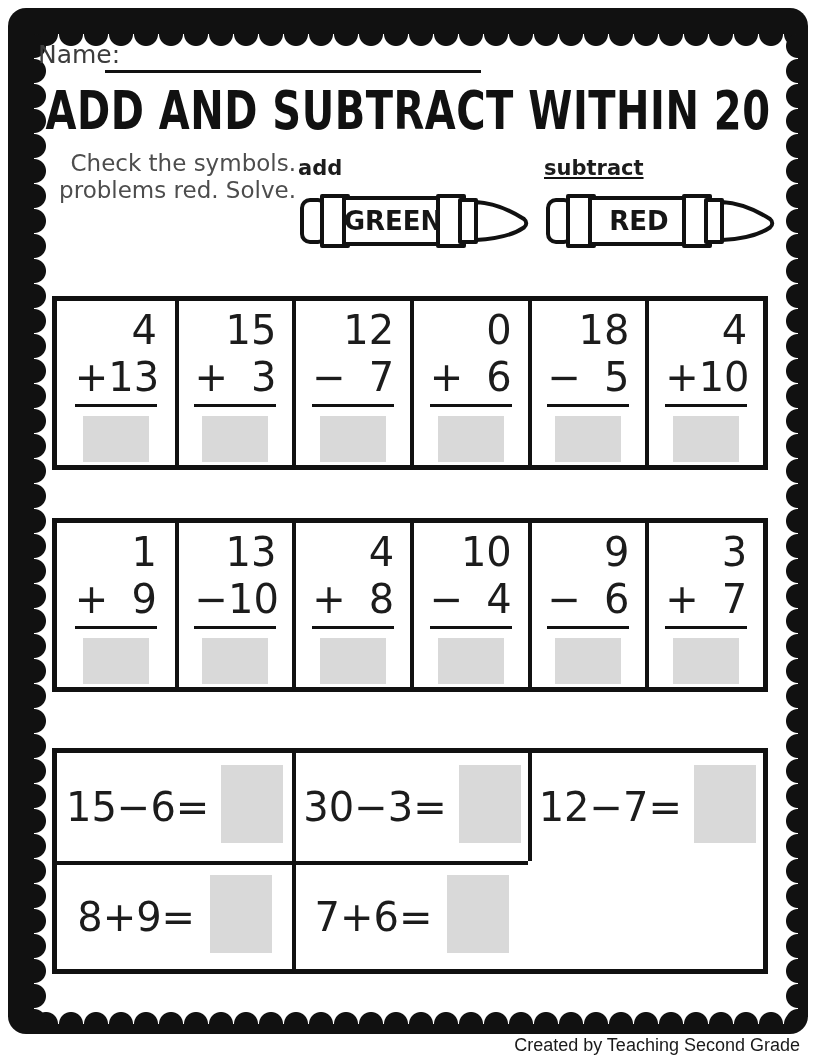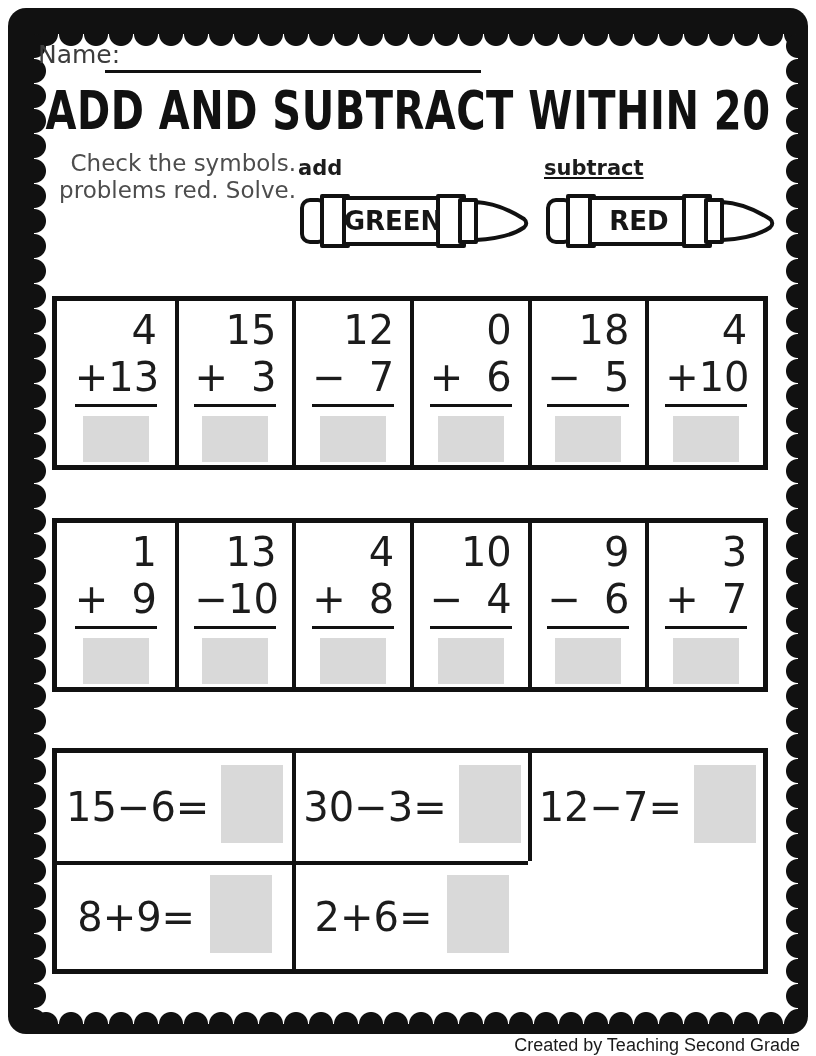--- a/index.html
+++ b/index.html
@@ -275,18 +275,18 @@
   </div>
   <div class="hcell">
     <span class="hexpr">12−7=</span>
     <div class="hbox"></div>
   </div>
   <div class="hcell">
     <span class="hexpr">8+9=</span>
     <div class="hbox"></div>
   </div>
   <div class="hcell">
-    <span class="hexpr">2+6=</span>
+    <span class="hexpr">7+6=</span>
     <div class="hbox"></div>
   </div>
 </div>
 
 <div class="footer">Created by Teaching Second Grade</div>
 
 </body></html>

